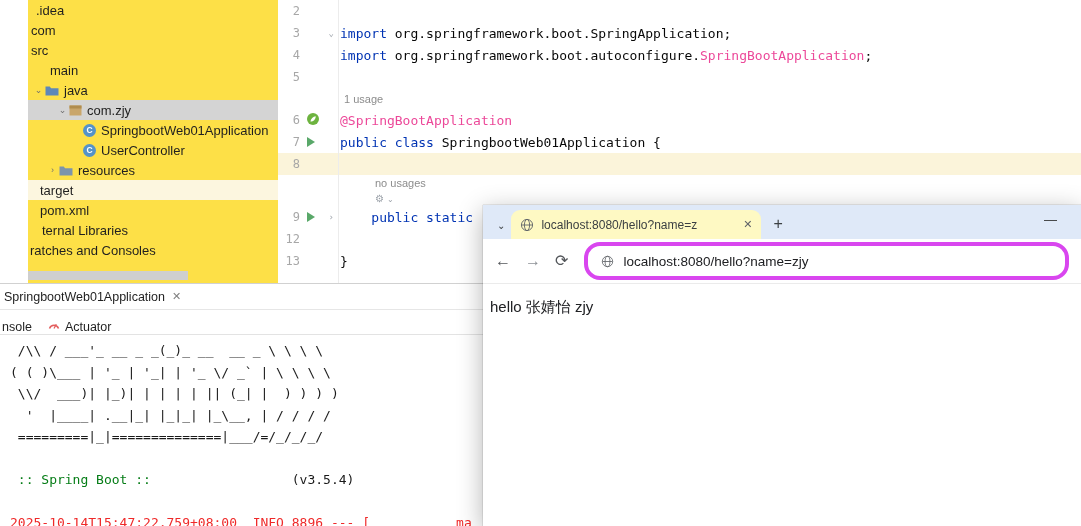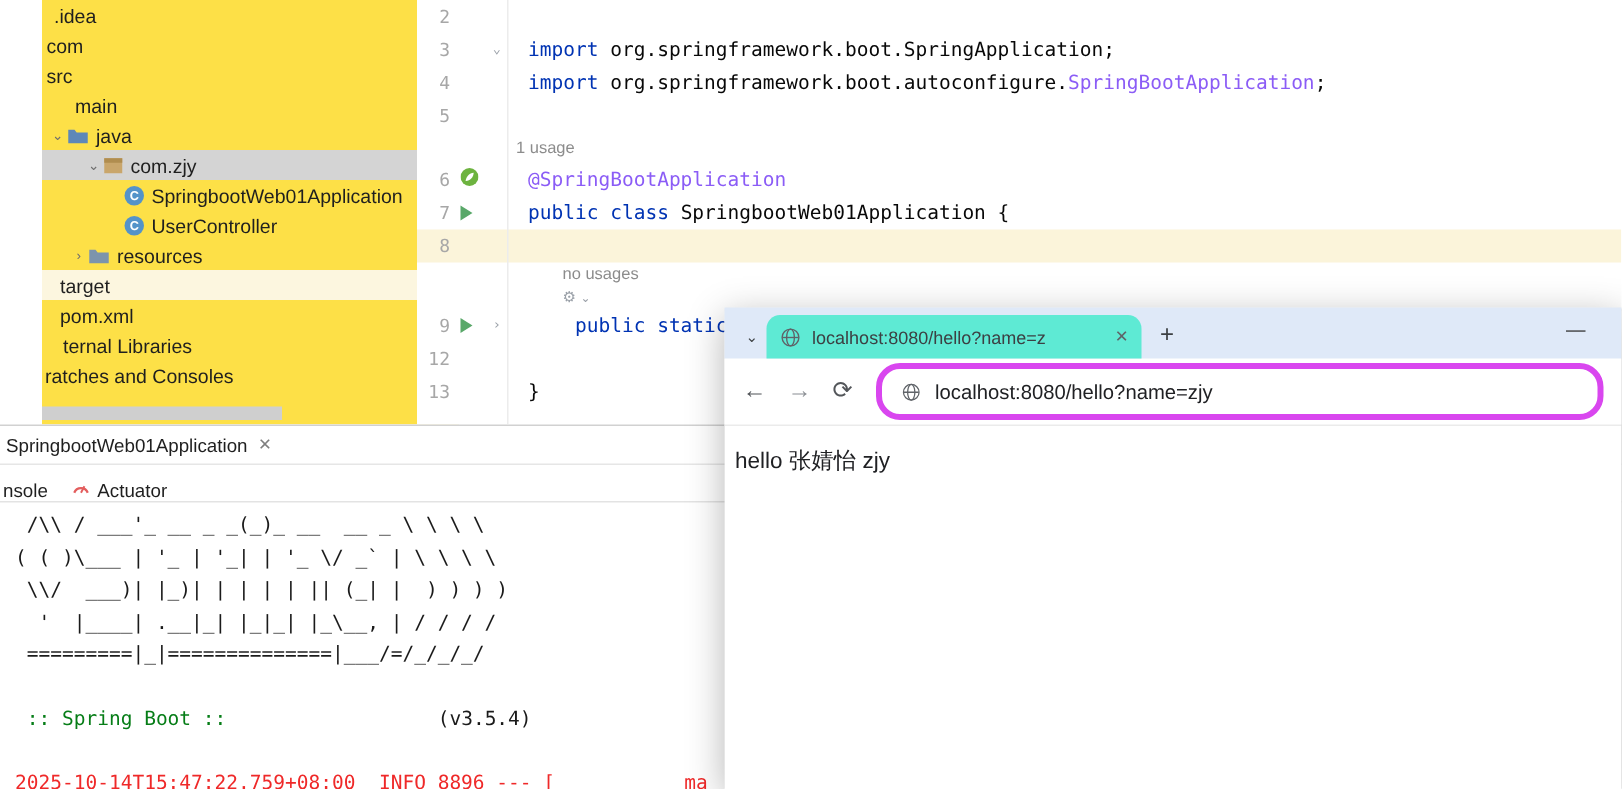--- a/index.html
+++ b/index.html
@@ -24,23 +24,23 @@
   .ed-row{display:flex;height:22px;align-items:center;font:13px "DejaVu Sans Mono",monospace;color:#080808;}
   .ed-row.hl{background:#fbf4da;}
   .inlay-row{display:flex;height:21px;align-items:center;}
   .inlay-row.small{height:15px;}
   .inlay-row.gear{height:16px;}
   .gut{flex:0 0 60px;display:flex;align-items:center;height:100%;}
   .lnum{flex:0 0 22px;text-align:right;color:#a7a7a7;font-size:12px;font-family:"DejaVu Sans Mono",monospace;}
   .gicons{flex:1;display:flex;align-items:center;padding-left:7px;gap:3px;height:100%;}
   .gfold{margin-left:auto;padding-right:4px;color:#9aa0a8;font-size:9px;}
   .run-tri{width:0;height:0;border-left:8px solid #59a869;border-top:5px solid transparent;border-bottom:5px solid transparent;}
-  .code{white-space:pre;padding-left:14px;flex:1;}
+  .code{white-space:pre;padding-left:2px;flex:1;}
   .kw{color:#0033b3;}
-  .ann{color:#8b5cf6;}
+  .ann{color:#ec4899;}
   .inlay{white-space:pre;padding-left:6px;color:#8c8c8c;font:11px "Liberation Sans",sans-serif;}
   .inlay.off1{padding-left:37px;}
   .gear-ic{color:#9aa0a8;font-size:10px;}
   .gear-chev{color:#9aa0a8;font-size:8px;}
 
   
   .panel{position:absolute;left:0;top:283px;right:0;bottom:0;background:#fff;border-top:1px solid #d1d1d1;}
   .rp-tabs{height:25px;display:flex;align-items:center;border-bottom:1px solid #e6e6e6;font-size:12.5px;color:#1f1f1f;}
   .window-tab{display:flex;align-items:center;gap:7px;padding:0 8px 0 4px;height:100%;}
   .tab-close{font-size:11px;color:#7f7f7f;}
@@ -51,21 +51,21 @@
            white-space:pre;overflow:hidden;}
   .console-line{height:21.5px;white-space:pre;}
   .green{color:#067d17;}
   .red{color:#ef2929;}
 
   
   .browser{position:absolute;left:483px;top:205px;width:598px;height:321px;background:#fff;
            box-shadow:0 6px 24px rgba(0,0,0,.30),0 0 1px rgba(0,0,0,.45);font-family:"Liberation Sans",sans-serif;}
   .bw-tabstrip{height:34px;background:#dfe9f8;display:flex;align-items:flex-end;position:relative;}
   .bw-tabsearch{margin:0 4px 8px 14px;font-size:10px;color:#3c4043;}
-  .bw-tab{width:232px;height:29px;background:#5eead4;border-radius:9px 9px 0 0;display:flex;align-items:center;
+  .bw-tab{width:232px;height:29px;background:#fef9c3;border-radius:9px 9px 0 0;display:flex;align-items:center;
           padding:0 9px;gap:7px;margin-left:2px;}
   .bw-tab-title{flex:1;font-size:12px;color:#3c4043;white-space:nowrap;overflow:hidden;}
   .bw-tab-close{font-size:11px;color:#5f6368;}
   .bw-newtab{margin:0 0 7px 12px;font-size:16px;color:#3c4043;line-height:1;}
   .bw-min{position:absolute;right:24px;top:7px;font-size:13px;color:#333;}
   .bw-navbar{height:44px;display:flex;align-items:center;padding:0 12px;gap:14px;background:#fff;}
   .nav-btn{font-size:16px;color:#53565a;line-height:1;}
   .nav-btn.fwd{color:#8d9196;}
   .bw-address{flex:1;height:30px;border:4px solid #d946ef;border-radius:16px;display:flex;align-items:center;
               gap:9px;padding:0 13px;font-size:13.5px;color:#202124;margin-left:2px;}

